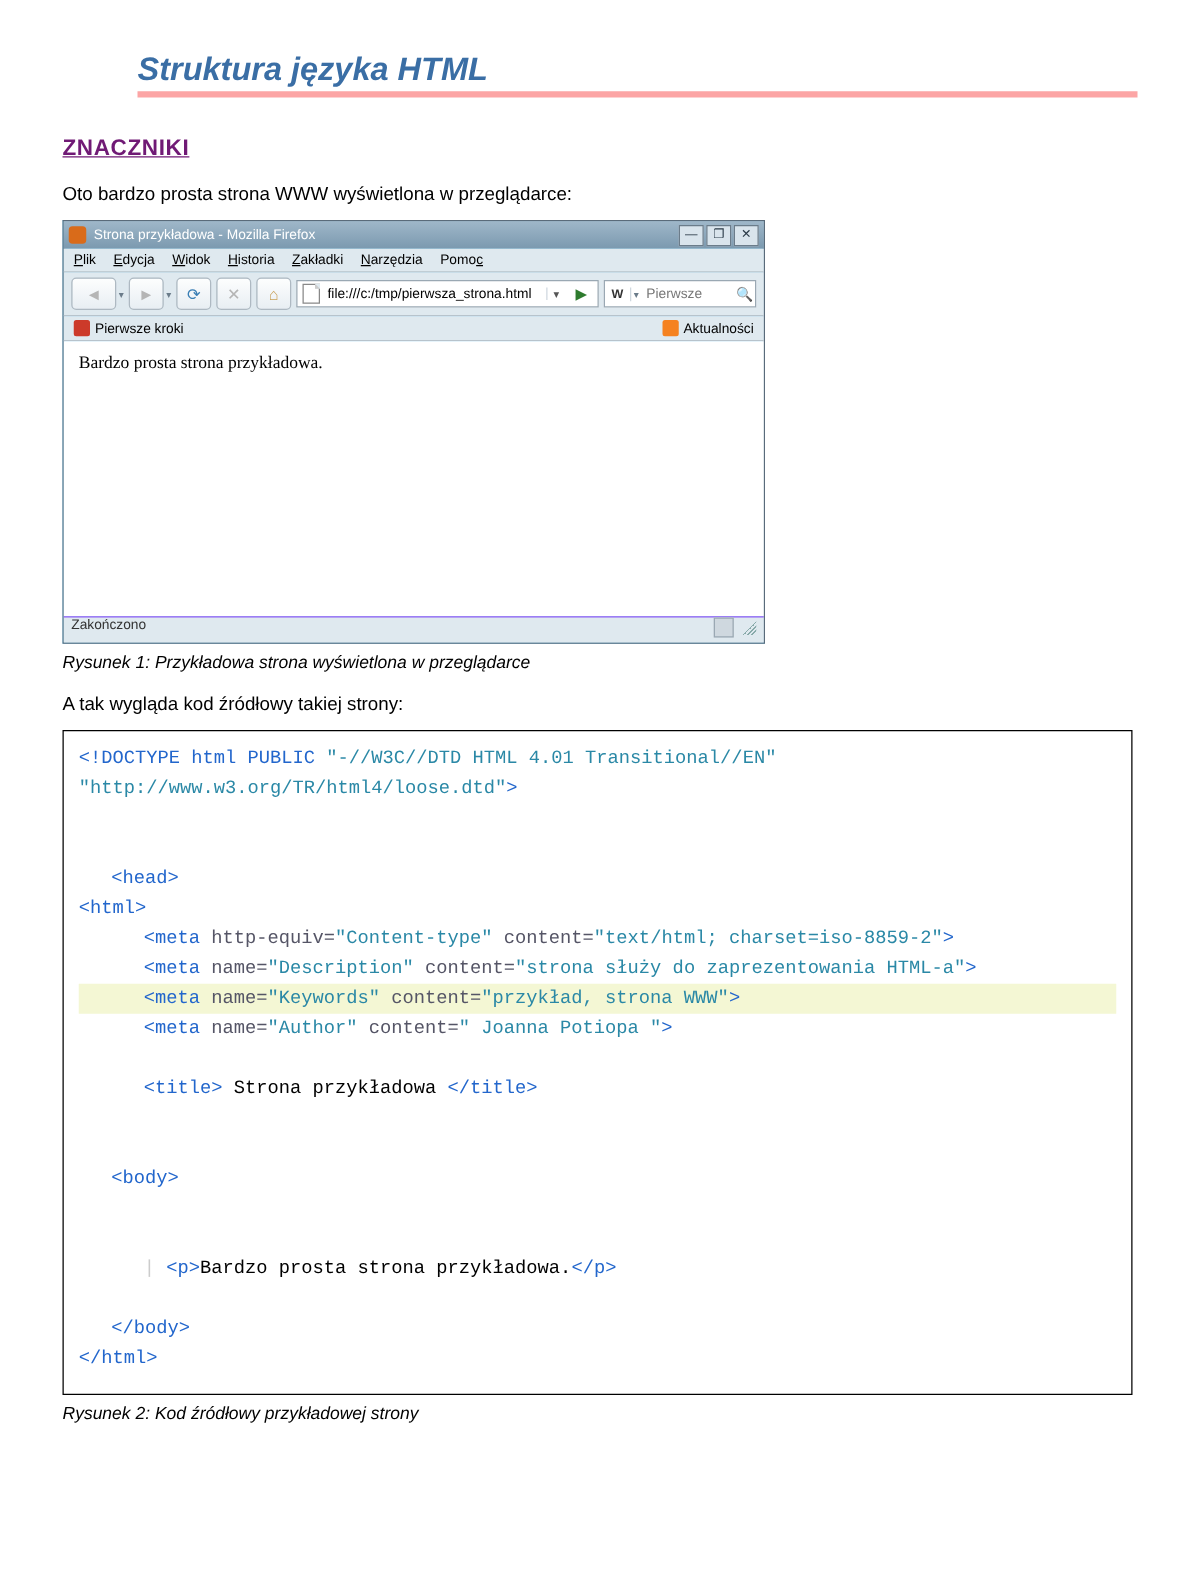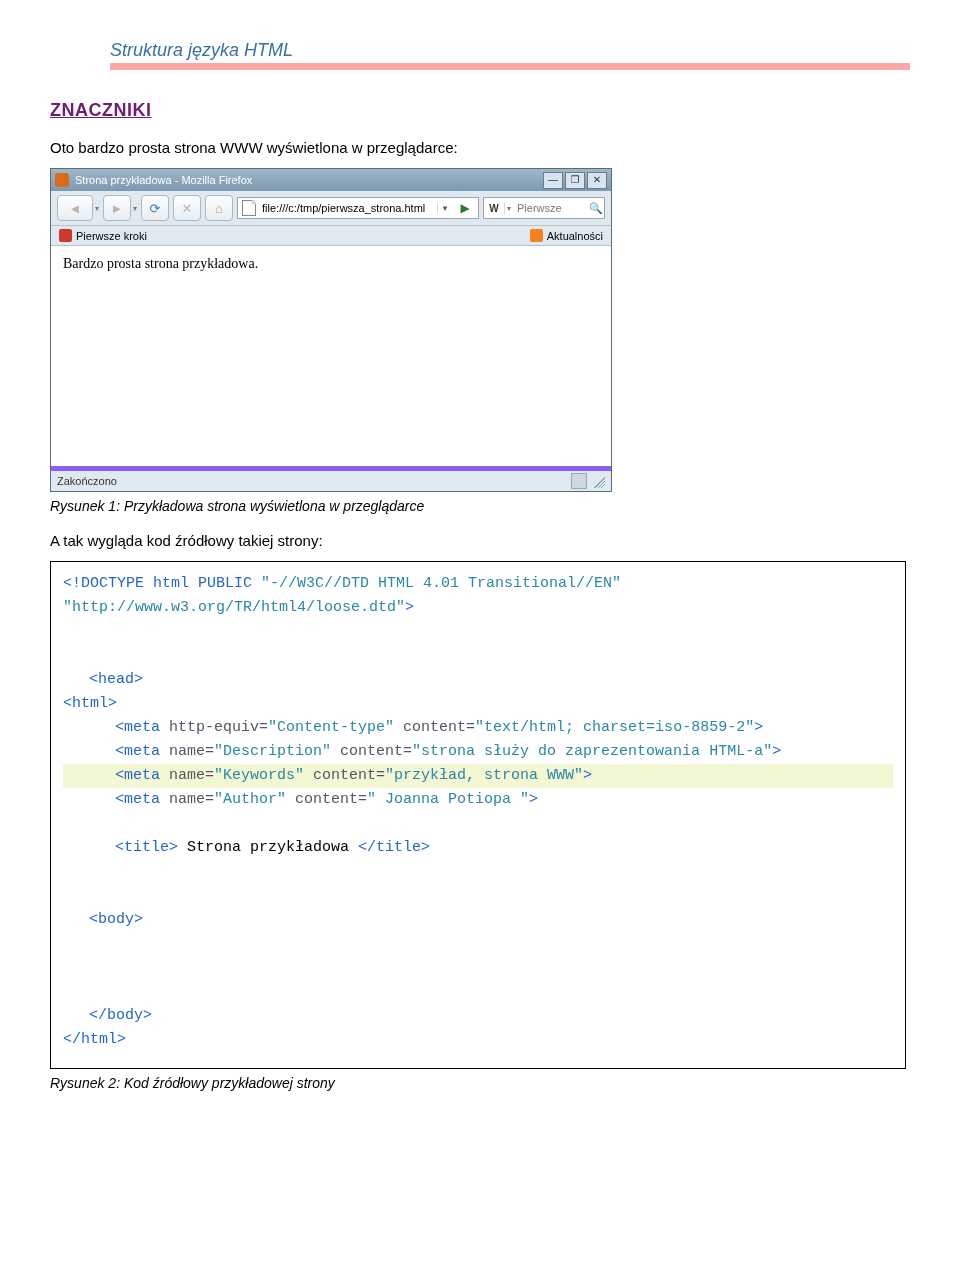--- a/index.html
+++ b/index.html
@@ -6,23 +6,23 @@
     margin: 0;
     padding: 40px 50px;
     font-family: Verdana, Geneva, sans-serif;
     background: #fff;
     color: #000;
     width: 860px;
   }
   .doc-title {
     color: #3a6ea5;
     font-style: italic;
-    font-weight: normal;
-    font-size: 18px;
-    border-bottom: 7px solid #fca5a5;
+    font-weight: bold;
+    font-size: 26px;
+    border-bottom: 5px solid #fca5a5;
     padding-bottom: 2px;
     margin: 0 0 30px 60px;
   }
   .section-heading {
     color: #701a75;
     font-size: 18px;
     font-weight: bold;
     text-decoration: underline;
     font-variant: small-caps;
     letter-spacing: 0.5px;
@@ -168,22 +168,22 @@
   .ff-content {
     background: #fff;
     height: 200px;
     padding: 10px 12px;
     font-family: "Times New Roman", serif;
     font-size: 14px;
     color: #000;
   }
   .ff-statusbar {
     display: flex;
-    align-items: center;
-    border-top: 5px solid #8b5cf6;
+    align-items: flex-start;
+    border-top: 1px solid #8b5cf6;
     background: #dfe9ef;
     height: 20px;
     padding: 0 6px;
     font-size: 11px;
     color: #333;
   }
   .ff-statusbar .st-txt { flex: 1; }
   .st-icon {
     width: 14px; height: 14px;
     border: 1px solid #9aa8b3;
@@ -231,20 +231,29 @@
   <div class="ff-titlebar">
     <div class="t-icon"></div>
     <div class="t-title">Strona przykładowa - Mozilla Firefox</div>
     <div class="winbtns">
       <div class="winbtn">—</div>
       <div class="winbtn">❐</div>
       <div class="winbtn">✕</div>
     </div>
   </div>
 
+  <div class="ff-menubar">
+    <span><u>P</u>lik</span>
+    <span><u>E</u>dycja</span>
+    <span><u>W</u>idok</span>
+    <span><u>H</u>istoria</span>
+    <span><u>Z</u>akładki</span>
+    <span><u>N</u>arzędzia</span>
+    <span>Pomo<u>c</u></span>
+  </div>
 
   <div class="ff-toolbar">
     <div class="navbtn big disabled">◄</div>
     <span class="tri">▾</span>
     <div class="navbtn disabled">►</div>
     <span class="tri">▾</span>
     <div class="navbtn" style="color:#3a7fb5">⟳</div>
     <div class="navbtn disabled">✕</div>
     <div class="navbtn" style="color:#c9a25a">⌂</div>
     <div class="urlbox">
@@ -298,18 +307,19 @@
   <div class="ln"><span class="ind2"></span><span class="kw">&lt;meta </span><span class="attr">name=</span><span class="val">"Description"</span><span class="attr"> content=</span><span class="val">"strona służy do zaprezentowania HTML-a"</span><span class="kw">&gt;</span></div>
   <div class="ln hl"><span class="ind2"></span><span class="kw">&lt;meta </span><span class="attr">name=</span><span class="val">"Keywords"</span><span class="attr"> content=</span><span class="val">"przykład, strona WWW"</span><span class="kw">&gt;</span></div>
   <div class="ln"><span class="ind2"></span><span class="kw">&lt;meta </span><span class="attr">name=</span><span class="val">"Author"</span><span class="attr"> content=</span><span class="val">" Joanna Potiopa "</span><span class="kw">&gt;</span></div>
   <div class="ln">&nbsp;</div>
   <div class="ln"><span class="ind2"></span><span class="kw">&lt;title&gt;</span><span class="txt"> Strona przykładowa </span><span class="kw">&lt;/title&gt;</span></div>
   <div class="ln">&nbsp;</div>
   <div class="ln">&nbsp;</div>
   <div class="ln"><span class="ind1"></span><span class="kw">&lt;body&gt;</span></div>
   <div class="ln">&nbsp;</div>
   <div class="ln">&nbsp;</div>
+  <div class="ln"><span class="ind2"></span><span class="bar">|</span> <span class="kw">&lt;p&gt;</span><span class="txt">Bardzo prosta strona przykładowa.</span><span class="kw">&lt;/p&gt;</span></div>
   <div class="ln">&nbsp;</div>
   <div class="ln"><span class="ind1"></span><span class="kw">&lt;/body&gt;</span></div>
   <div class="ln"><span class="kw">&lt;/html&gt;</span></div>
 </div>
 
 <p class="caption">Rysunek 2: Kod źródłowy przykładowej strony</p>
 
 </body></html>

